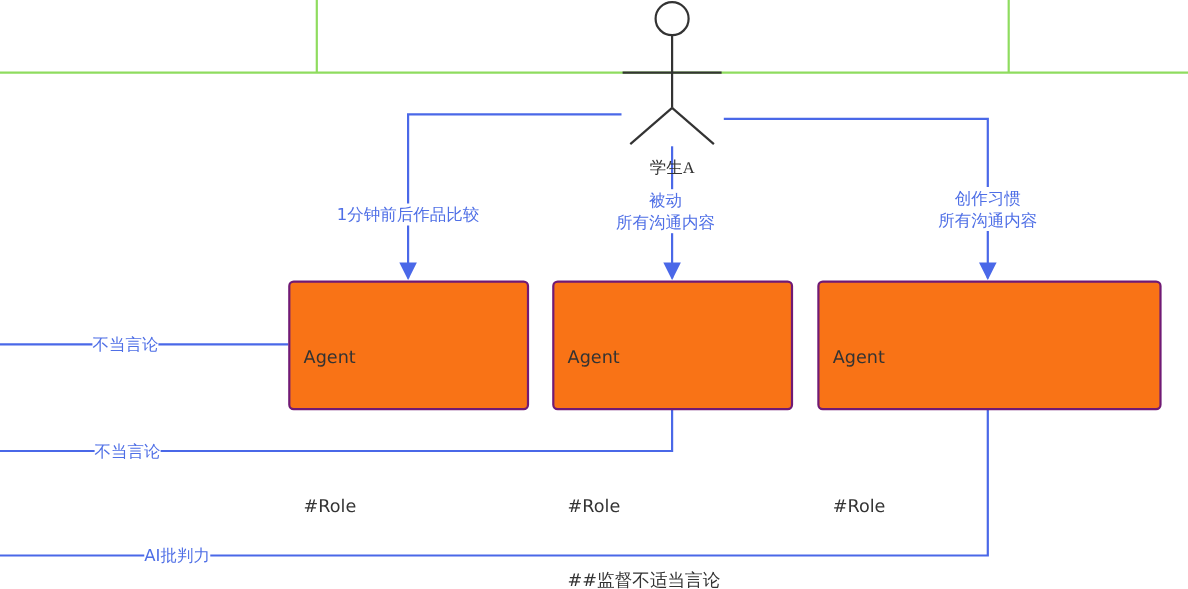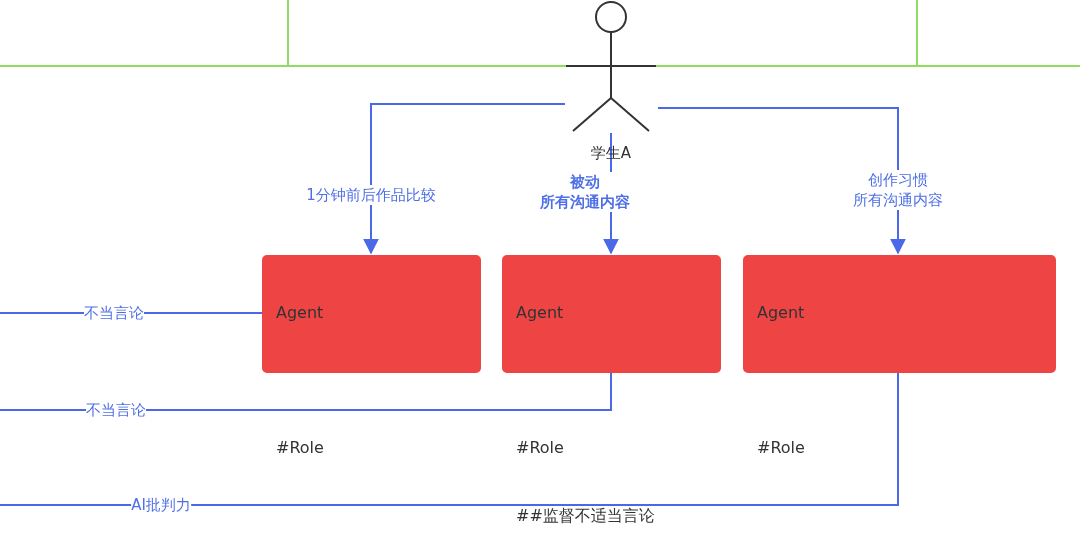--- a/index.html
+++ b/index.html
@@ -1,22 +1,22 @@
 <!DOCTYPE html>
 <html><head>
 <meta charset="utf-8">
 <style>
   html, body { margin: 0; padding: 0; background: #ffffff; }
   body { width: 1080px; height: 535px; position: relative; overflow: hidden;
          font-family: "DejaVu Sans", "Liberation Sans", sans-serif; }
   svg.lines { position: absolute; left: 0; top: 0; }
   .node {
     position: absolute; box-sizing: border-box;
-    border: 2px solid #ef4444; border-radius: 5px; background: #ef4444;
-    padding: 0 12px; color: #333; font-size: 16px; line-height: 22.5px;
+    border: 2px solid #701a75; border-radius: 5px; background: #f97316;
+    padding: 12px 12px; color: #333; font-size: 16px; line-height: 22.5px;
     white-space: pre;
   }
   .node div { height: 22.5px; }
   .elabel {
     position: absolute; color: #4f6fe6; font-size: 15px; line-height: 20px;
     background: #fff; text-align: center; white-space: nowrap;
     transform: translate(-50%, -50%);
   }
   .actor-label {
     position: absolute; color: #333; font-size: 15px; line-height: 20px;
@@ -53,26 +53,26 @@
     <path d="M658,108 L898,108 L898,253" marker-end="url(#arrow)"></path>
   </g>
 
   <g stroke="#4a68e8" stroke-width="2" fill="none">
     <path d="M262,313 L0,313"></path>
     <path d="M611,372 L611,410 L0,410"></path>
     <path d="M898,372 L898,505 L0,505"></path>
   </g>
 </svg>
 
-<div class="actor-label" style="left:611px; top:153px;">学生A</div>
+<div class="actor-label" style="left:611px; top:153px;font-family:Liberation Serif, serif;">学生A</div>
 
 <div class="elabel" style="left:371px; top:195px;">
   <div>1分钟前后作品比较</div>
 </div>
-<div class="elabel" style="left:585px; top:192px;font-weight:bold;">
+<div class="elabel" style="left:605px; top:192px;">
   <div>被动</div>
   <div>所有沟通内容</div>
 </div>
 <div class="elabel" style="left:898px; top:190px;">
   <div>创作习惯</div>
   <div>所有沟通内容</div>
 </div>
 
 <div class="node" style="left:262px; top:255px; width:219px; height:118px;">
   <div>Agent</div>

